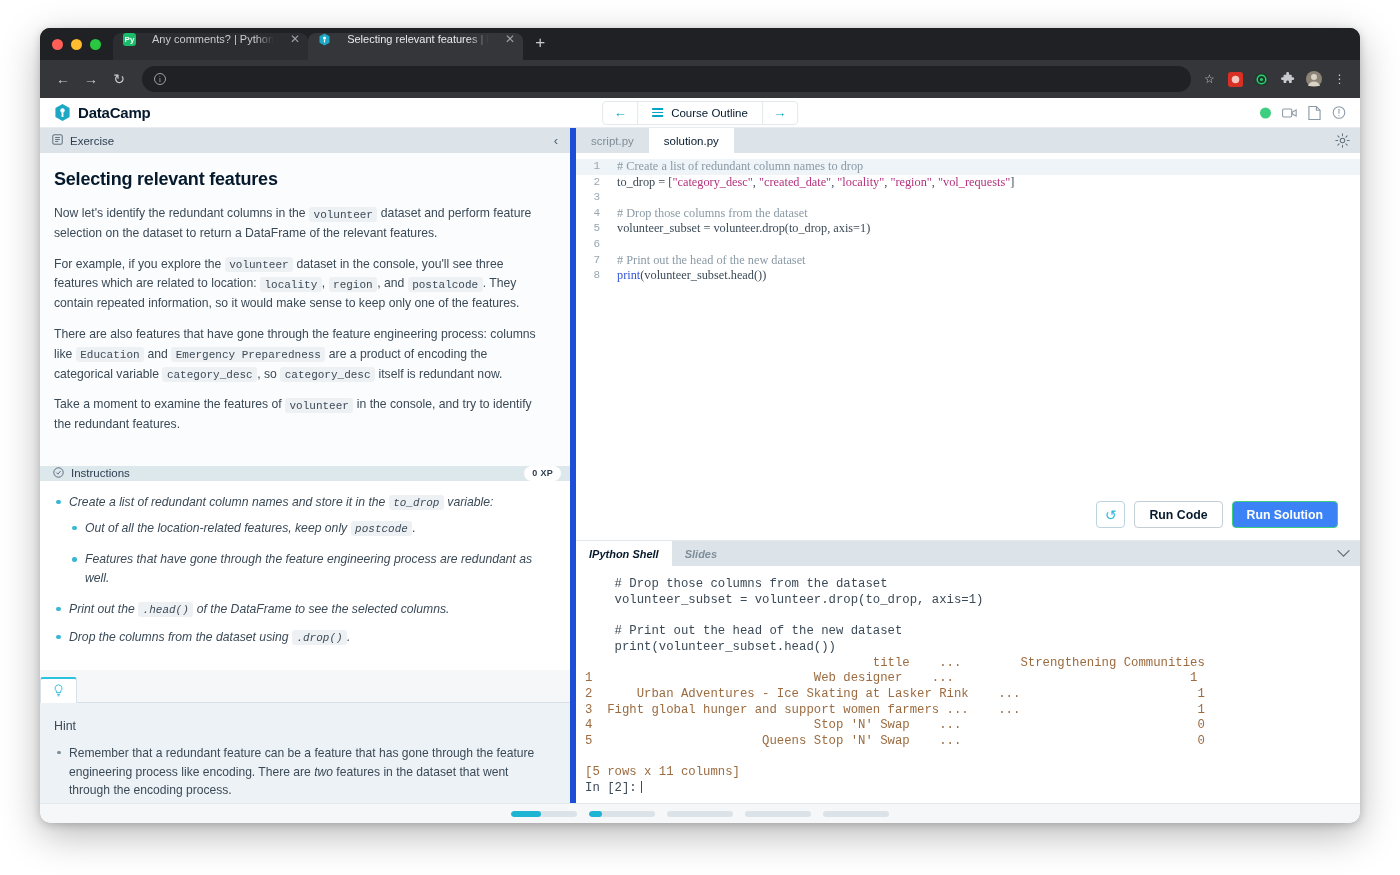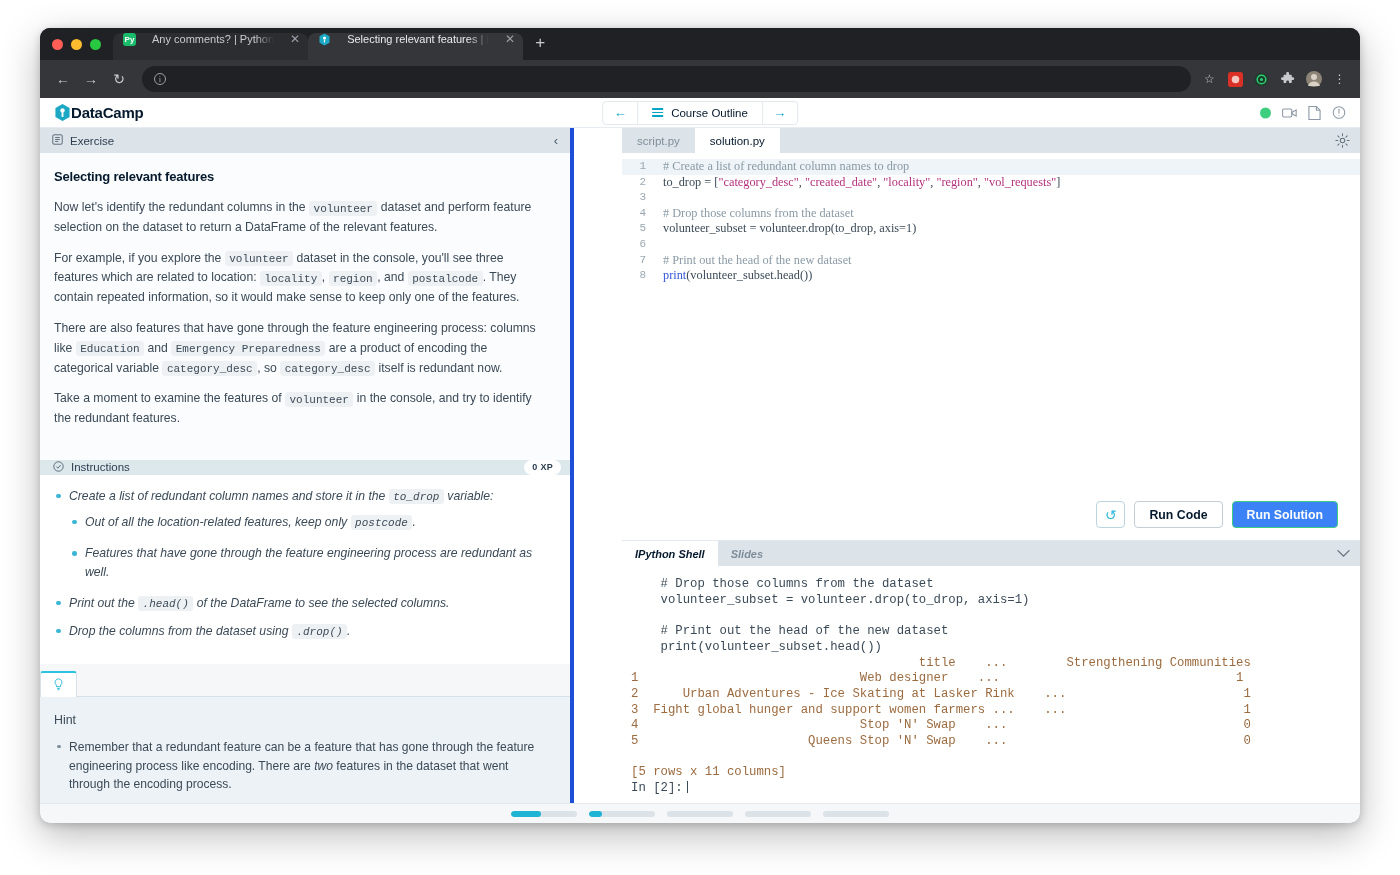--- a/index.html
+++ b/index.html
@@ -115,21 +115,21 @@
   
   .dc-header {
     height: 30px;
     background: #fff;
     border-bottom: 1px solid #e8ecf0;
     display: flex; align-items: center;
     padding: 0 14px;
     flex: 0 0 auto;
     position: relative;
   }
-  .dc-logo { display: flex; align-items: center; }
+  .dc-logo { display: flex; align-items: center; gap: 7px; }
   .dc-logo .mark { width: 17px; height: 19px; }
   .dc-logo .wordmark { font-size: 15px; font-weight: bold; color: #05192d; letter-spacing: -0.2px; }
 
   .outline-wrap {
     position: absolute; left: 50%; top: 50%; transform: translate(-50%,-50%);
     display: flex; align-items: stretch;
     border: 1px solid #e3e8ec; border-radius: 4px;
     height: 24px;
     background: #fff;
     overflow: hidden;
@@ -156,21 +156,21 @@
     padding: 0 10px 0 12px;
     font-size: 11.5px; color: #2c3e50;
     gap: 7px;
     justify-content: space-between;
   }
   .exercise-bar .lbl { display: flex; align-items: center; gap: 7px; }
   .exercise-bar .collapse { color: #4a5d6c; font-size: 13px; padding-right: 2px; }
 
   .left-scroll { flex: 1 1 auto; overflow: hidden; display: flex; flex-direction: column; min-height: 0; }
   .assignment { padding: 16px 22px 20px 14px; background: #fbfcfd; }
-  .assignment h1 { font-size: 13px; color: #05192d; font-weight: bold; letter-spacing: -0.2px; margin-bottom: 14px; }
+  .assignment h1 { font-size: 18px; color: #05192d; font-weight: bold; letter-spacing: -0.2px; margin-bottom: 14px; }
   .assignment p { font-size: 12.2px; color: #3b4a57; line-height: 1.62; margin-bottom: 11px; }
   code.inl {
     font-family: "Liberation Mono", monospace;
     font-size: 11px;
     background: #eef1f4;
     color: #3c4a57;
     padding: 1.5px 4.5px;
     border-radius: 3px;
     white-space: nowrap;
   }
@@ -211,21 +211,21 @@
   }
   .hint-line { flex: 1 1 auto; height: 1px; background: #d7e1e7; }
   .hint-body { background: #edf2f6; padding: 16px 22px 18px 14px; border-bottom: 1px solid #dfe7ec; }
   .hint-body h3 { font-size: 12.4px; color: #3b4a57; font-weight: normal; margin-bottom: 11px; }
   .hint-body ul { list-style: none; }
   .hint-body li { position: relative; padding-left: 15px; font-size: 12.1px; color: #3b4a57; line-height: 1.55; margin-bottom: 10px; }
   .hint-body li::before { content: ""; position: absolute; left: 3px; top: 7px; width: 3.5px; height: 3.5px; border-radius: 50%; background: #7d8e9b; }
   .hint-body em { font-style: italic; }
 
   
-  .right-col { flex: 1 1 auto; display: flex; flex-direction: column; min-width: 0; background: #fff; border-left: 4px solid #1d4ed8; padding-left: 48px; }
+  .right-col { flex: 1 1 auto; display: flex; flex-direction: column; min-width: 0; background: #fff; border-left: 6px solid #1d4ed8; }
 
   .editor-pane { flex: 0 0 auto; display: flex; flex-direction: column; height: 412px; }
   .ed-tabs {
     height: 25px; flex: 0 0 auto;
     background: #dde4e9;
     display: flex; align-items: stretch;
     position: relative;
   }
   .ed-tab {
     display: flex; align-items: center;

